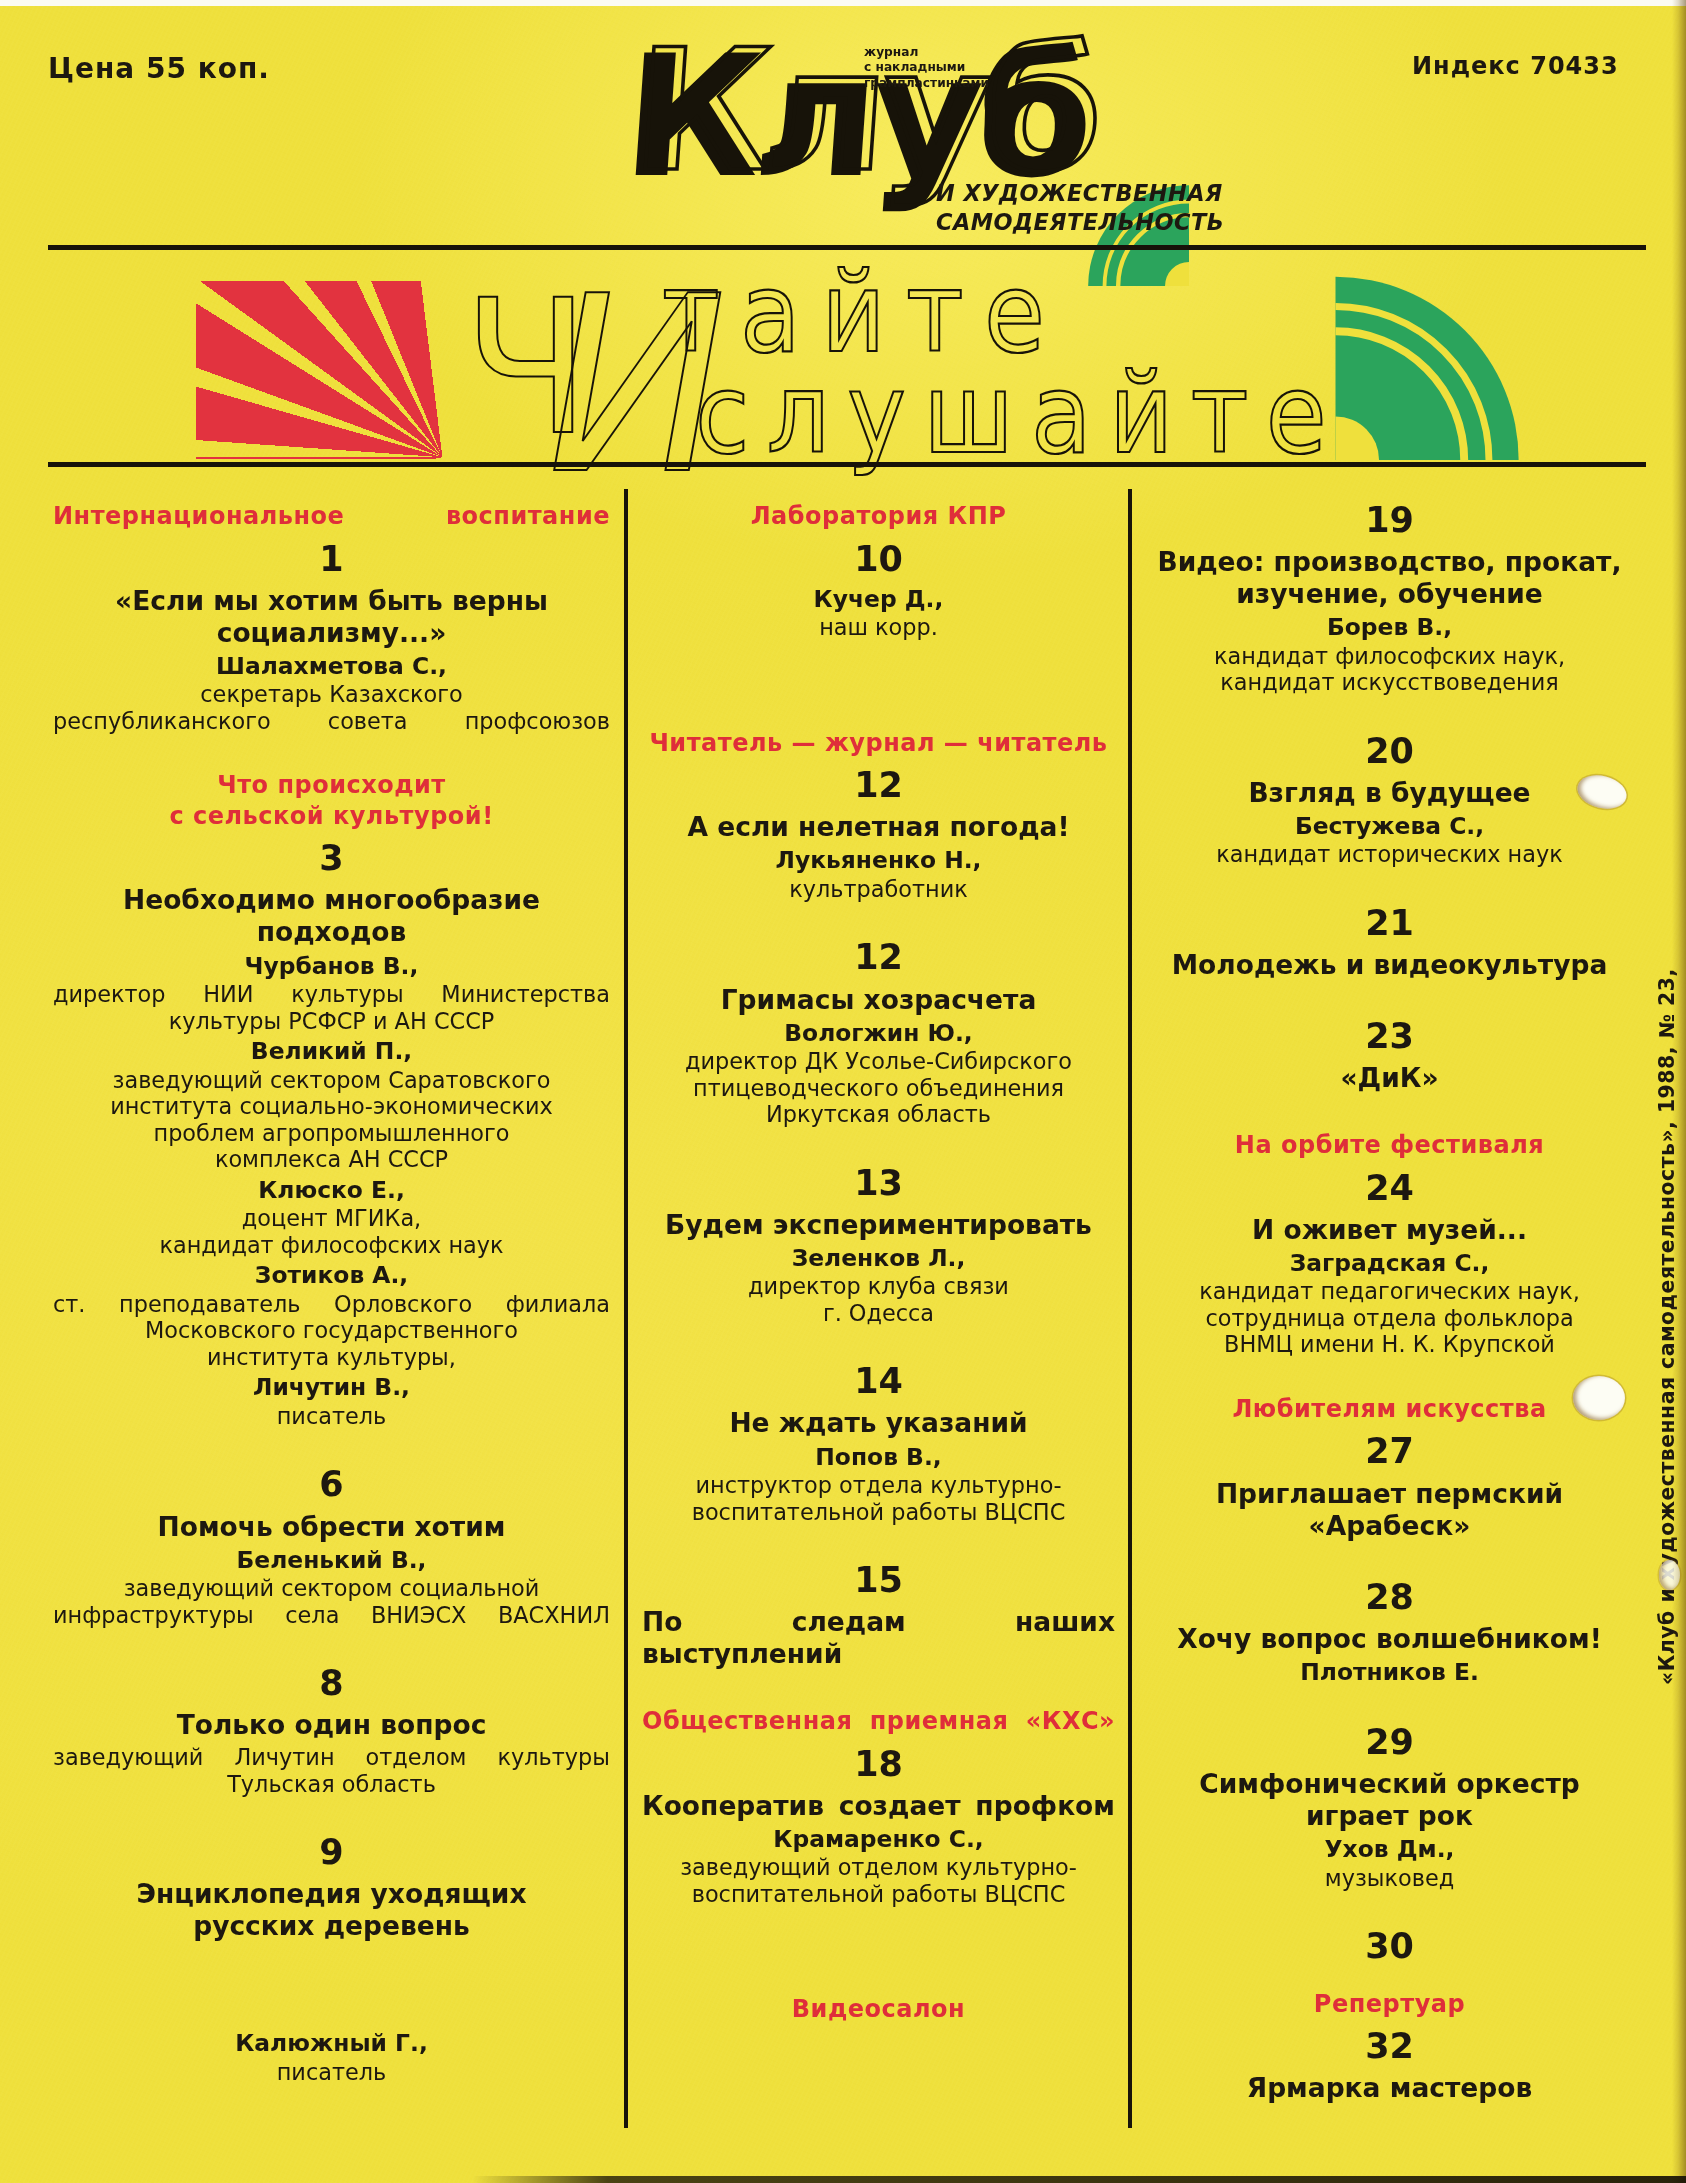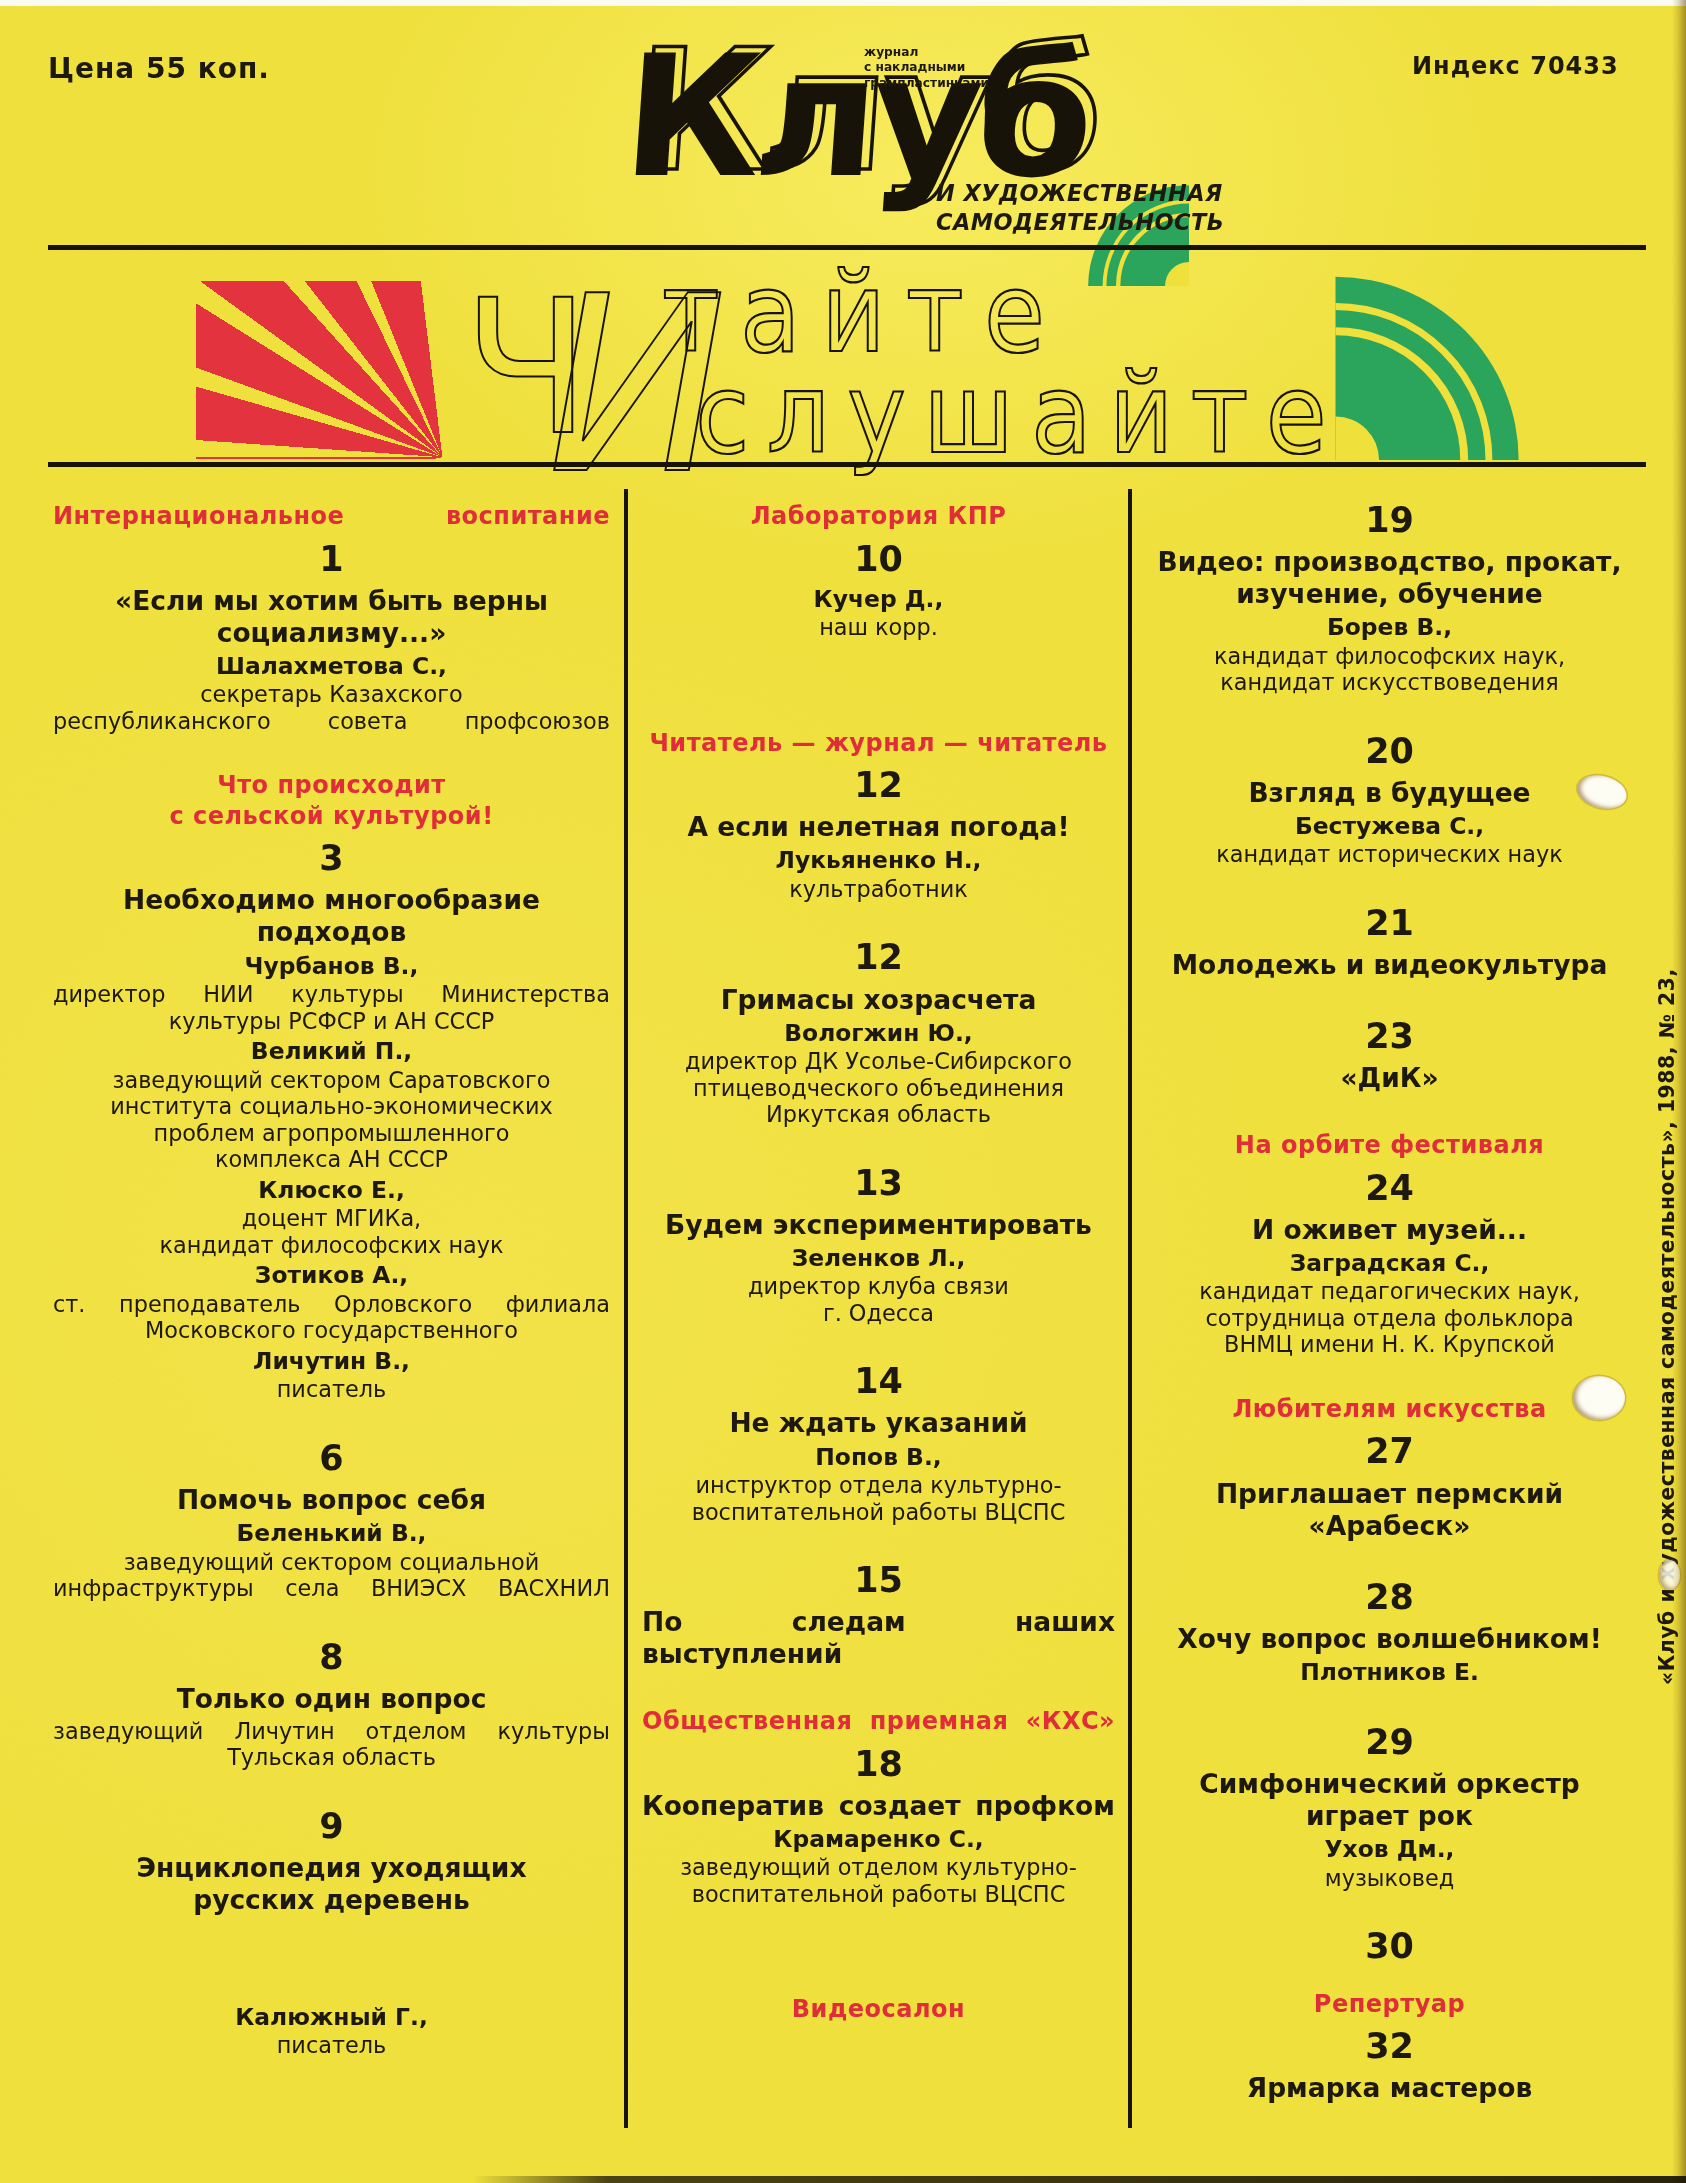--- a/index.html
+++ b/index.html
@@ -200,31 +200,34 @@
       </div>
       <div class="toc-item t-author">
         <div class="ln">Зотиков А.,</div>
       </div>
       <div class="toc-item t-role">
         <div class="ln just">ст. преподаватель Орловского филиала</div>
       </div>
       <div class="toc-item t-role">
         <div class="ln">Московского государственного</div>
       </div>
+      <div class="toc-item t-role">
+        <div class="ln">института культуры,</div>
+      </div>
       <div class="toc-item t-author">
         <div class="ln">Личутин В.,</div>
       </div>
       <div class="toc-item t-role">
         <div class="ln">писатель</div>
       </div>
       <div class="toc-item t-num sp1">
         <div class="ln">6</div>
       </div>
       <div class="toc-item t-title">
-        <div class="ln">Помочь вопрос себя</div>
+        <div class="ln">Помочь обрести хотим</div>
       </div>
       <div class="toc-item t-author">
         <div class="ln">Беленький В.,</div>
       </div>
       <div class="toc-item t-role">
         <div class="ln">заведующий сектором социальной</div>
       </div>
       <div class="toc-item t-role">
         <div class="ln just">инфраструктуры села ВНИЭСХ ВАСХНИЛ</div>
       </div>

